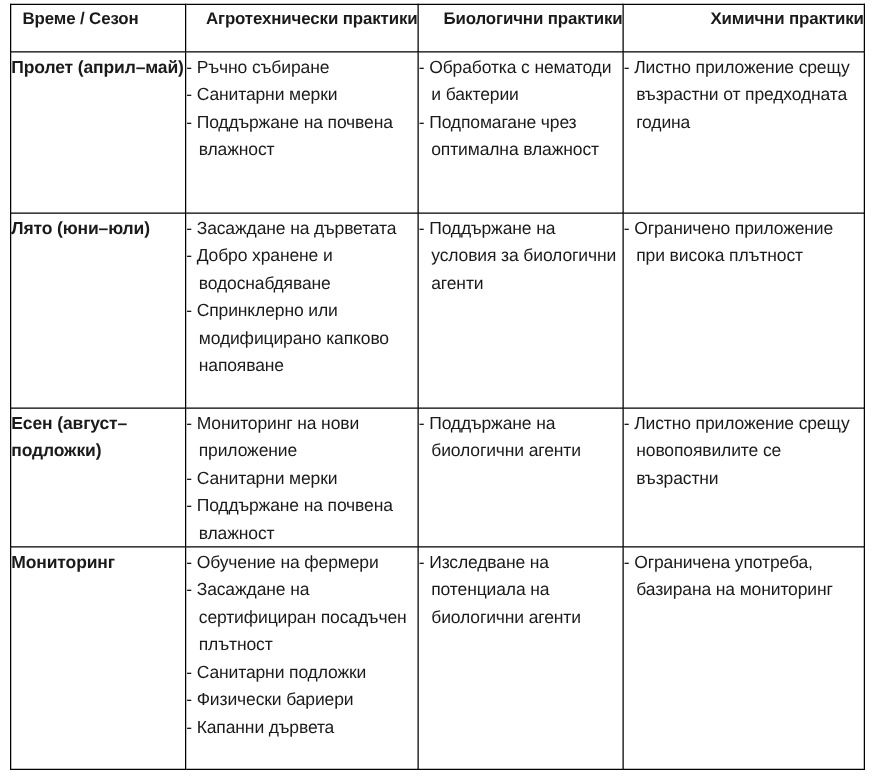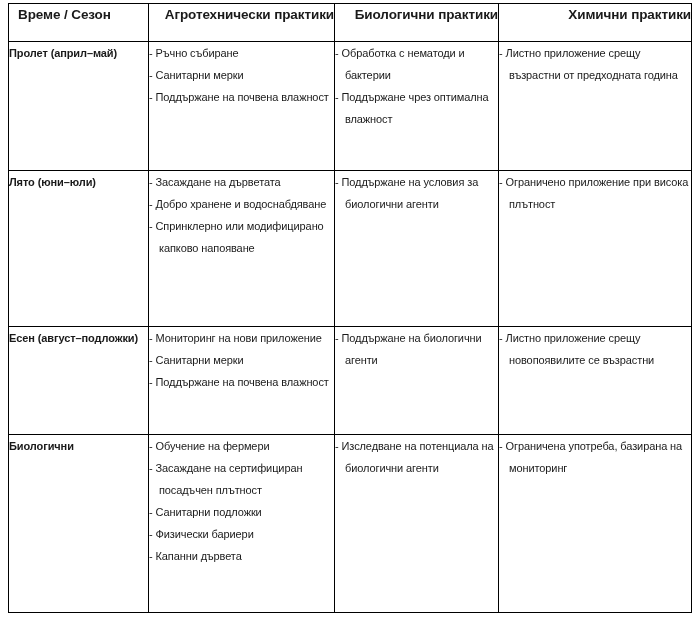--- a/index.html
+++ b/index.html
@@ -50,21 +50,21 @@
     box-sizing: border-box;
     letter-spacing: -0.1px;
   }
   thead th.left-head {
     text-align: left;
     padding-left: 9px;
   }
 
   
   tbody td {
-    font-size: 11px;
+    font-size: 14px;
     line-height: 22px;
     padding: 6px 8px 7px 9px;
     letter-spacing: -0.1px;
   }
   td.season {
     font-weight: bold;
   }
   td.season .season-text {
     display: block;
   }
@@ -113,21 +113,21 @@
         <td>
           <ul class="cell-list">
               <li>- Ръчно събиране</li>
               <li>- Санитарни мерки</li>
               <li>- Поддържане на почвена влажност</li>
             </ul>
         </td>
         <td>
           <ul class="cell-list">
               <li>- Обработка с нематоди и бактерии</li>
-              <li>- Поддържане чрез оптимална влажност</li>
+              <li>- Подпомагане чрез оптимална влажност</li>
             </ul>
         </td>
         <td>
           <ul class="cell-list">
               <li>- Листно приложение срещу възрастни от предходната година</li>
             </ul>
         </td>
       </tr>
 
       <tr class="row-1">
@@ -171,21 +171,21 @@
         </td>
         <td>
           <ul class="cell-list">
               <li>- Листно приложение срещу новопоявилите се възрастни</li>
             </ul>
         </td>
       </tr>
 
       <tr class="row-3">
         <td class="season">
-          <span class="season-text">Биологични</span>
+          <span class="season-text">Мониторинг</span>
         </td>
         <td>
           <ul class="cell-list">
               <li>- Обучение на фермери</li>
               <li>- Засаждане на сертифициран посадъчен плътност</li>
               <li>- Санитарни подложки</li>
               <li>- Физически бариери</li>
               <li>- Капанни дървета</li>
             </ul>
         </td>

